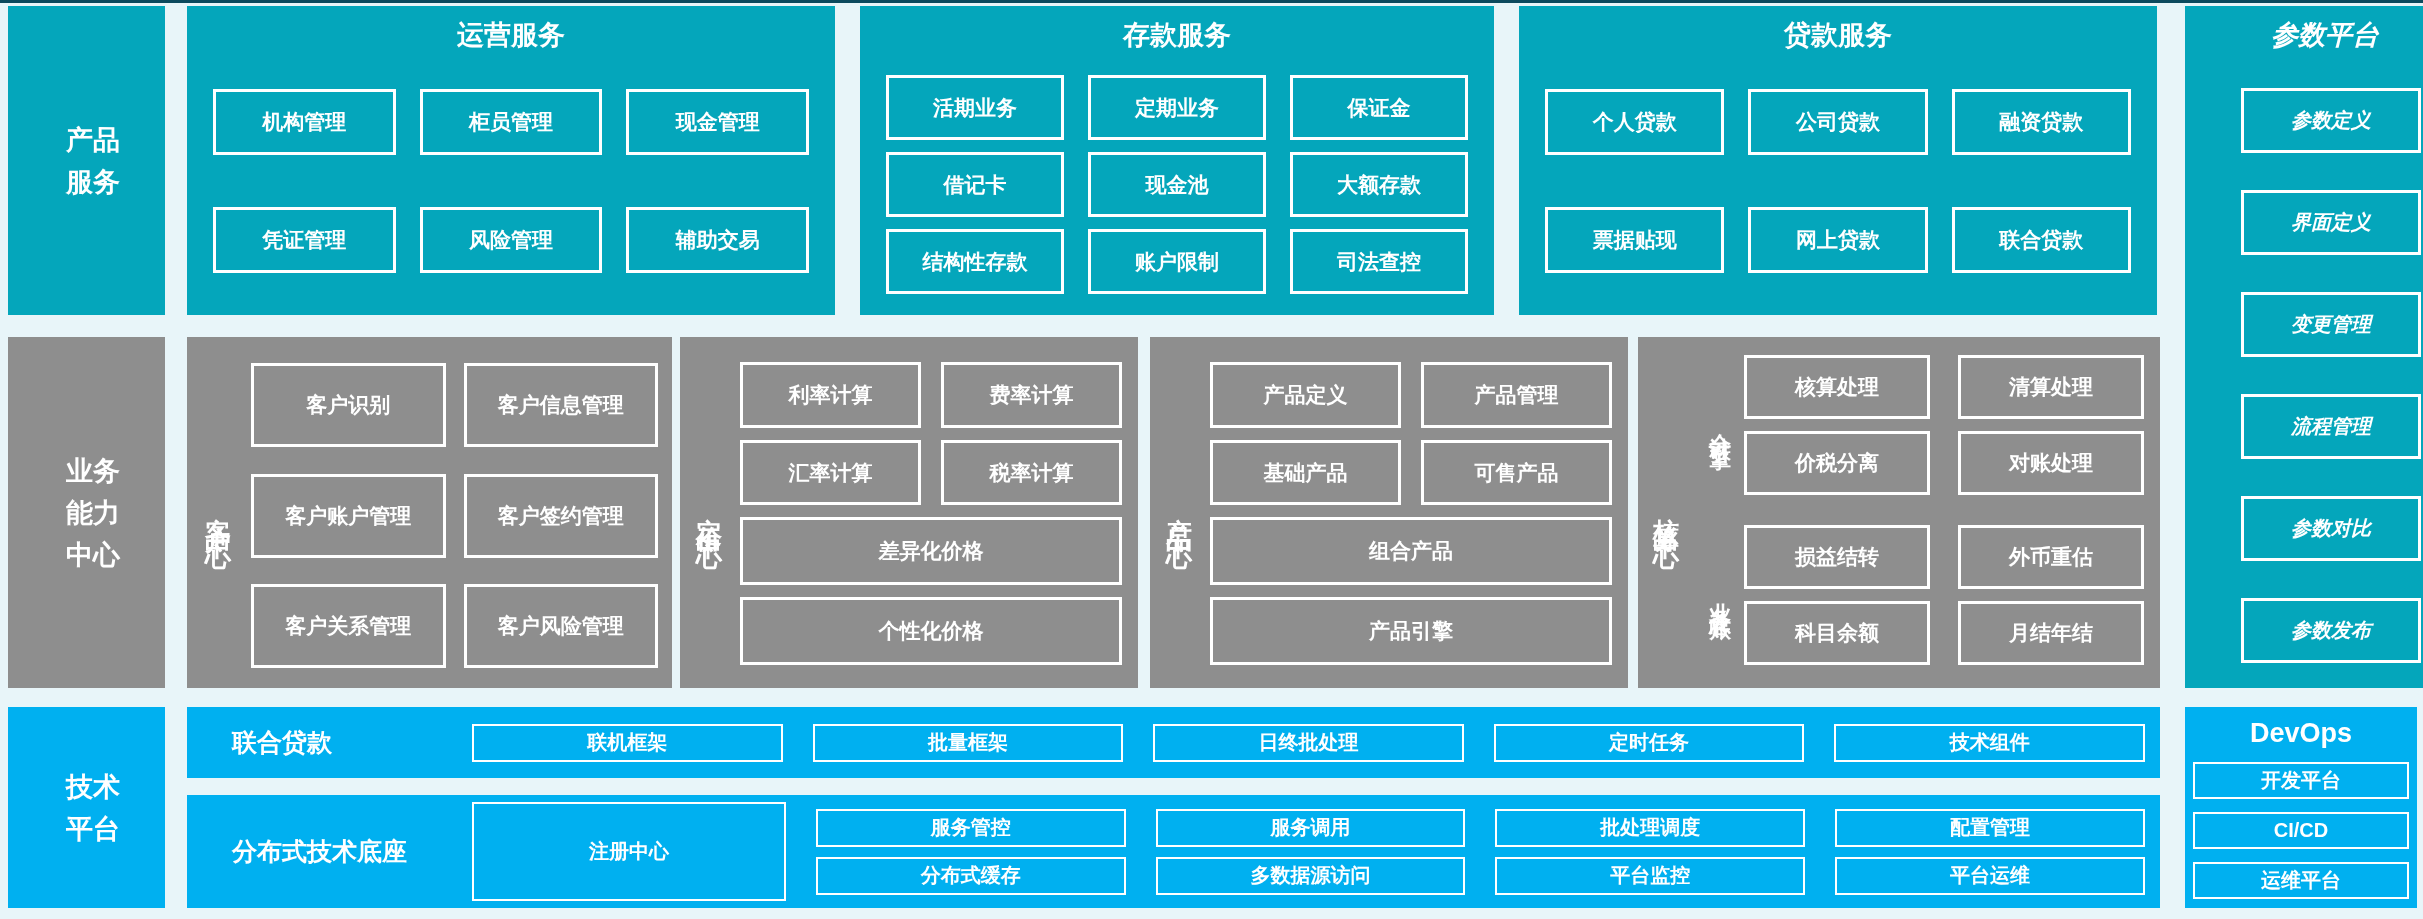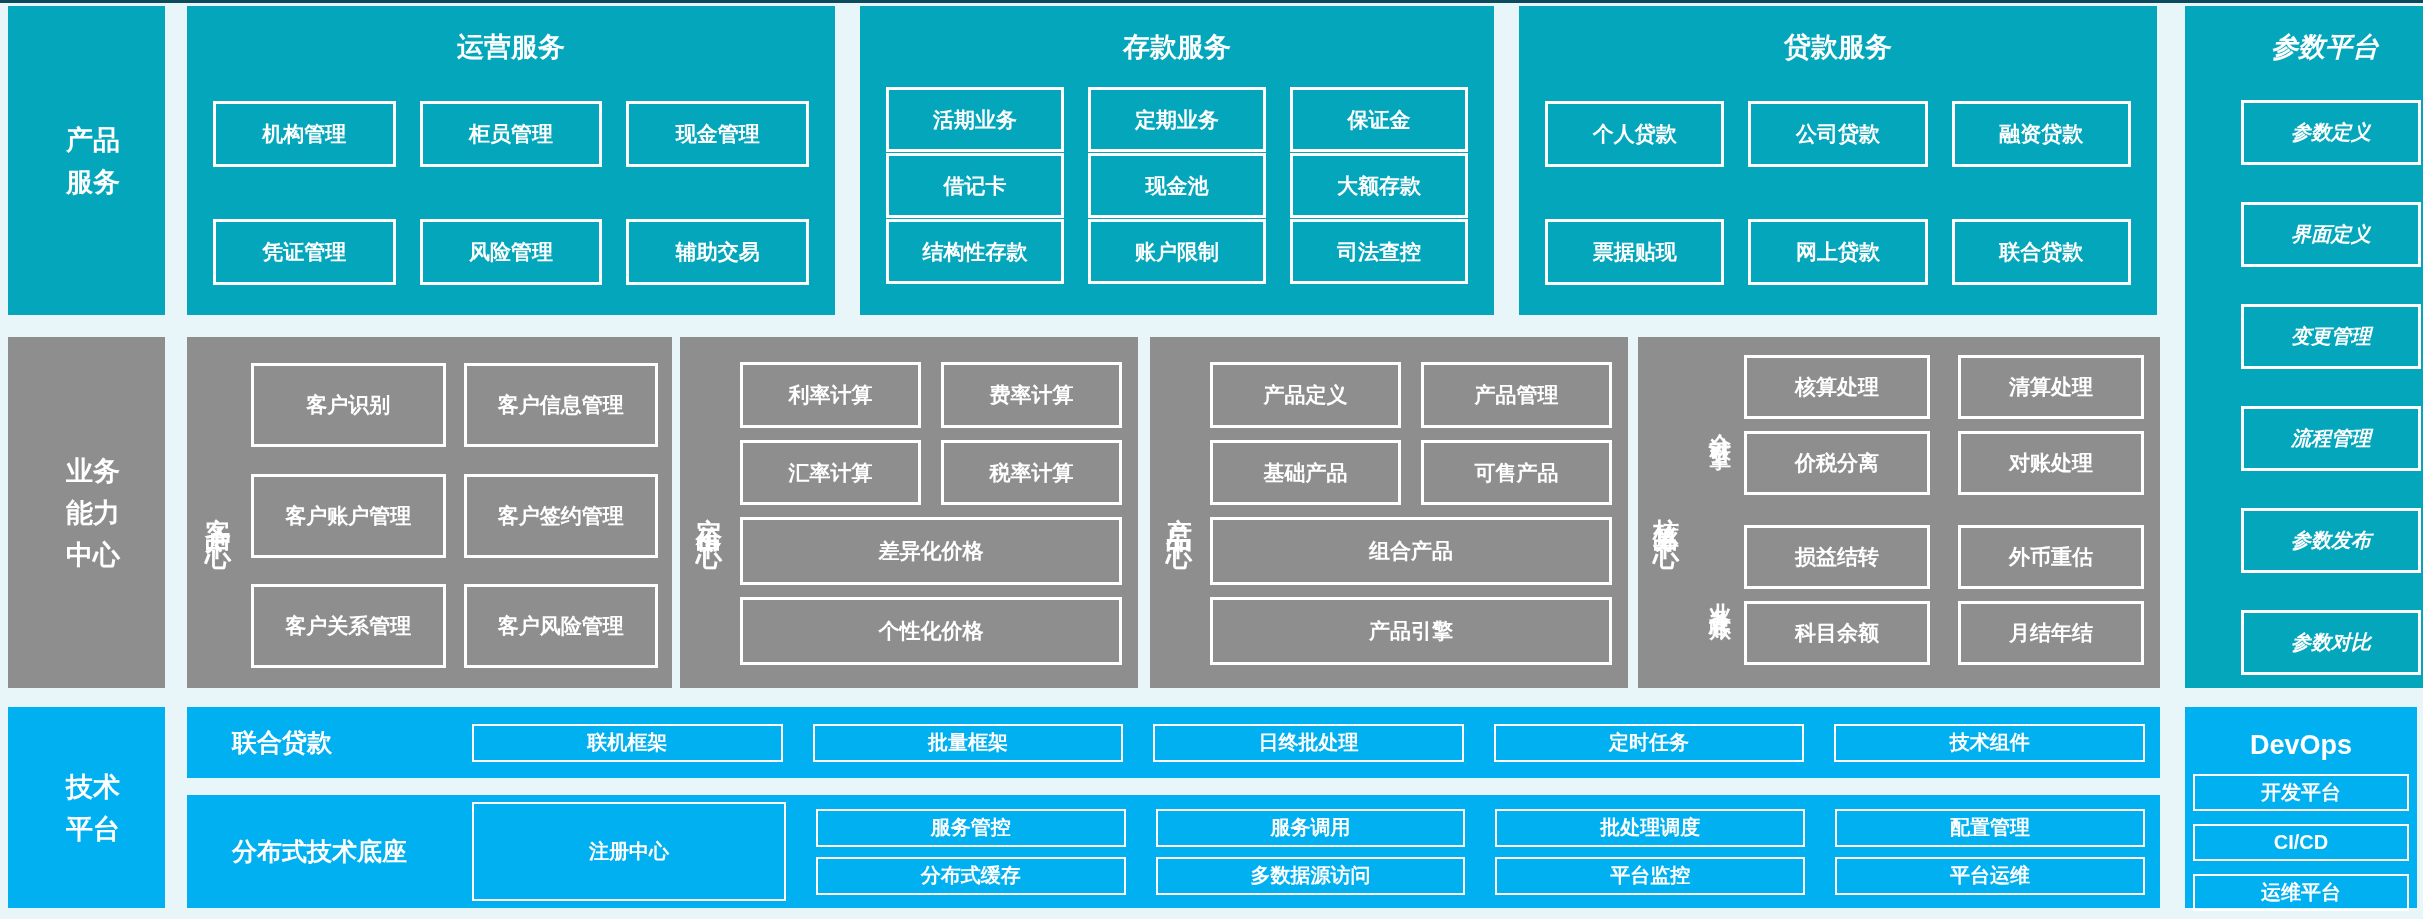--- a/index.html
+++ b/index.html
@@ -15,39 +15,39 @@
   .canvas{
     position:relative;width:2423px;height:919px;background:var(--bg);
     font-family:"Liberation Sans","DejaVu Sans",sans-serif;color:var(--text);
     overflow:hidden;
   }
   .topline{position:absolute;left:0;top:0;width:2423px;height:3px;background:var(--line);}
   .panel{position:absolute;box-sizing:border-box;}
   .teal{background:var(--teal);}
   .gray{background:var(--gray);}
   .blue{background:var(--blue);}
-  .title{text-align:center;font-size:27px;font-weight:bold;padding-top:13px;line-height:32px;margin-top:12px;}
+  .title{text-align:center;font-size:27px;font-weight:bold;padding-top:13px;line-height:32px;}
   .box{
     box-sizing:border-box;border:3px solid var(--box-border);
     display:flex;align-items:center;justify-content:center;
     font-size:21px;font-weight:bold;text-align:center;white-space:nowrap;
   }
   .box-sm{
     box-sizing:border-box;border:2px solid var(--box-border);
     display:flex;align-items:center;justify-content:center;
     font-size:20px;font-weight:bold;text-align:center;white-space:nowrap;
   }
   
   .sidebar{display:flex;flex-direction:column;align-items:center;justify-content:center;
     font-size:27px;font-weight:bold;line-height:42px;padding-left:13px;}
   
   .grid3{display:grid;grid-template-columns:repeat(3,1fr);column-gap:24px;padding:0 26px;}
   .grid3 .box{height:66px;}
   .g-op{margin-top:38px;row-gap:52px;}
-  .g-dep{margin-top:24px;row-gap:1px;}
+  .g-dep{margin-top:24px;row-gap:12px;}
   .g-dep .box{height:65px;}
   
   .vstack{display:flex;flex-direction:column;align-items:center;}
   .vstack-param{margin-top:37px;gap:37px;padding-left:12px;}
   .vstack-param .box{width:180px;height:65px;font-size:20px;}
   .vstack-dev{margin-top:13px;gap:13px;}
   .vstack-dev .box-sm{width:216px;height:37px;}
   
   .hpanel{display:flex;height:100%;}
   .vlabel{
@@ -126,22 +126,22 @@
     </div>
   </div>
 
   <div class="panel teal" style="left:2185px;top:6px;width:280px;height:682px;font-style:italic;">
     <div class="title">参数平台</div>
     <div class="vstack vstack-param">
       <div class="box">参数定义</div>
       <div class="box">界面定义</div>
       <div class="box">变更管理</div>
       <div class="box">流程管理</div>
+      <div class="box">参数对比</div>
       <div class="box">参数发布</div>
-      <div class="box">参数对比</div>
     </div>
   </div>
 
   <div class="panel gray sidebar" style="left:8px;top:337px;width:157px;height:351px;">
     <div>业务</div>
     <div>能力</div>
     <div>中心</div>
   </div>
 
   <div class="panel gray hpanel" style="left:187px;top:337px;width:485px;height:351px;">

